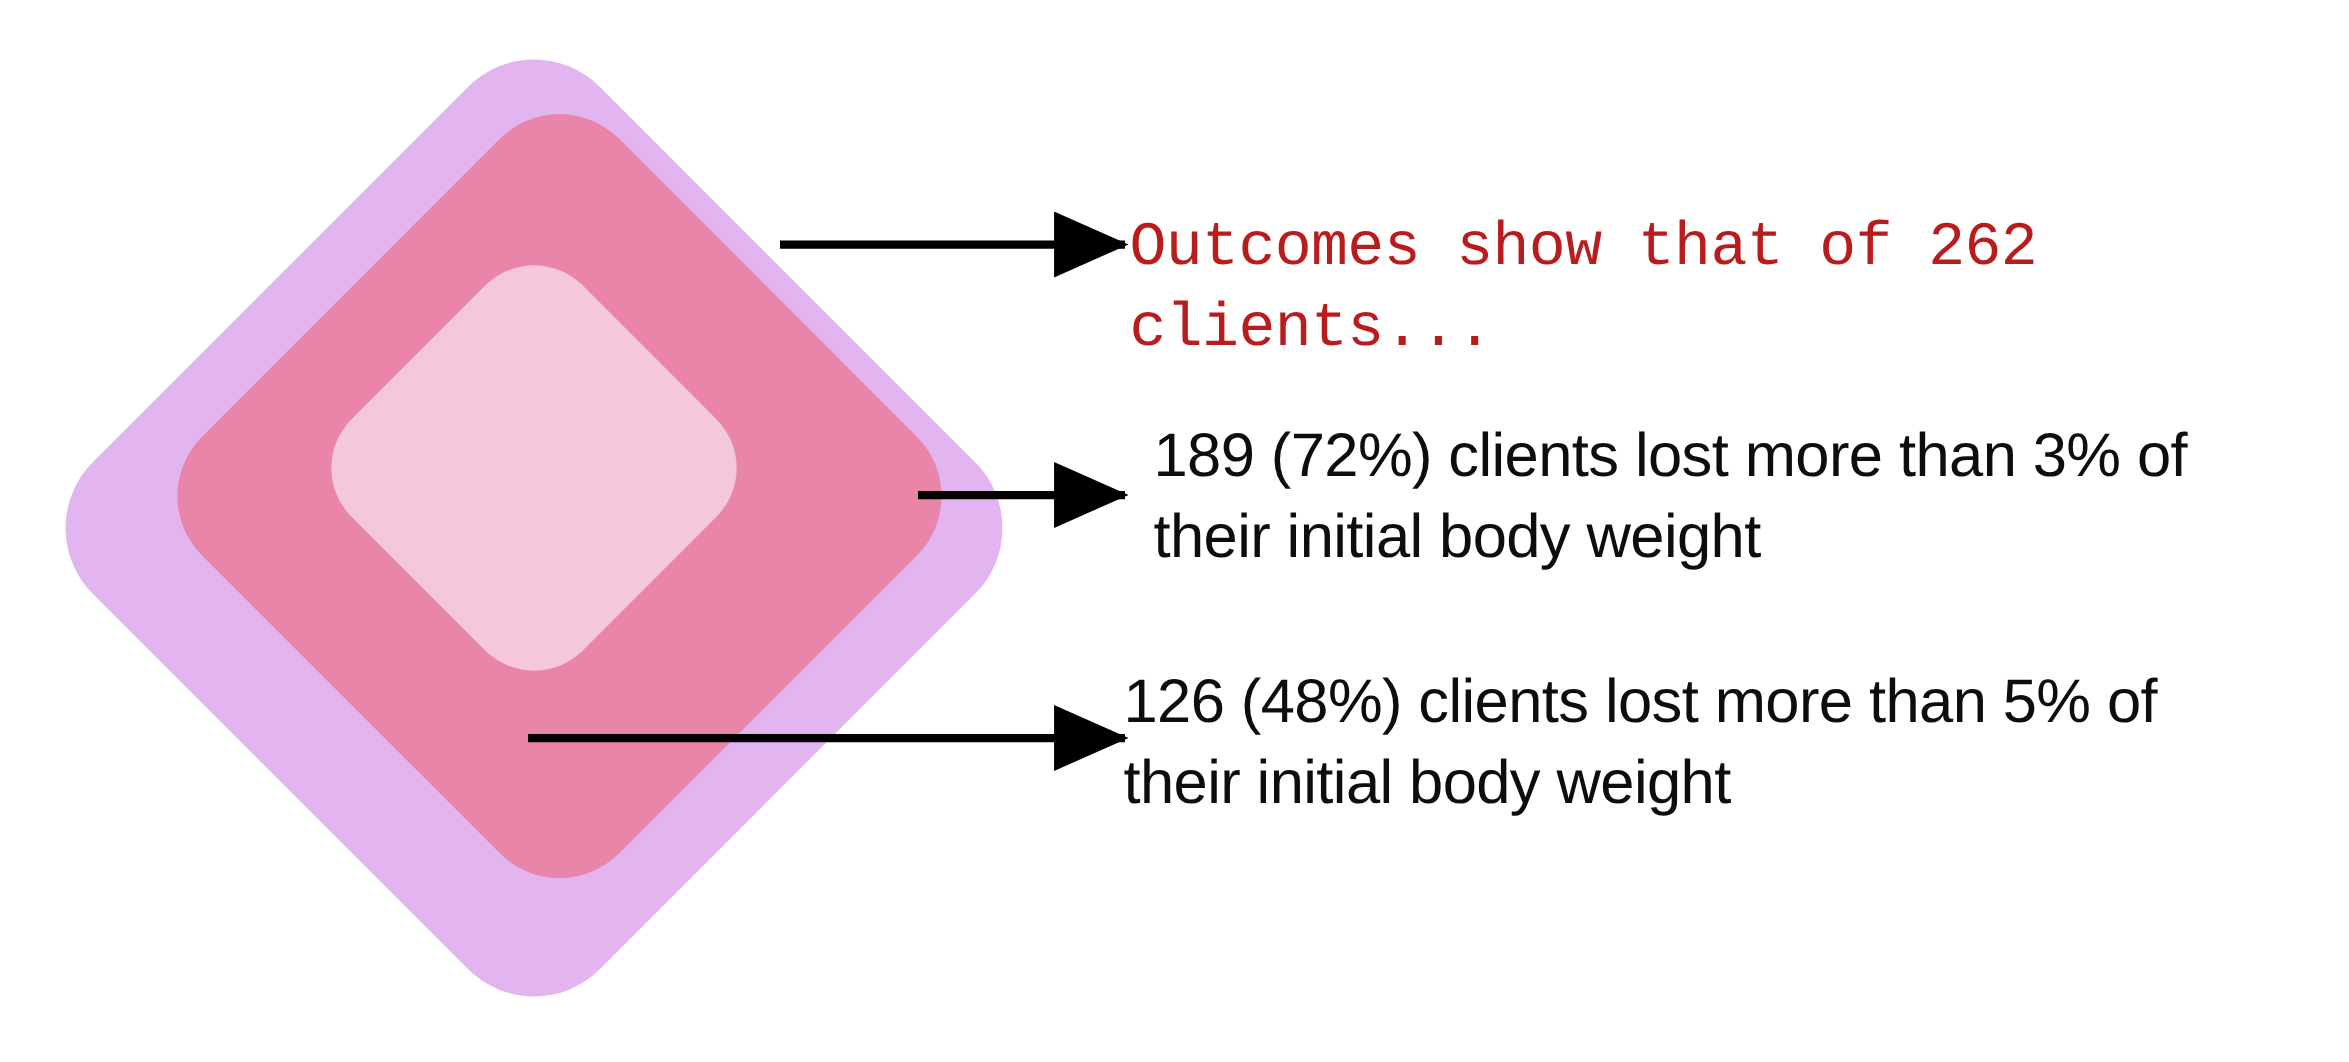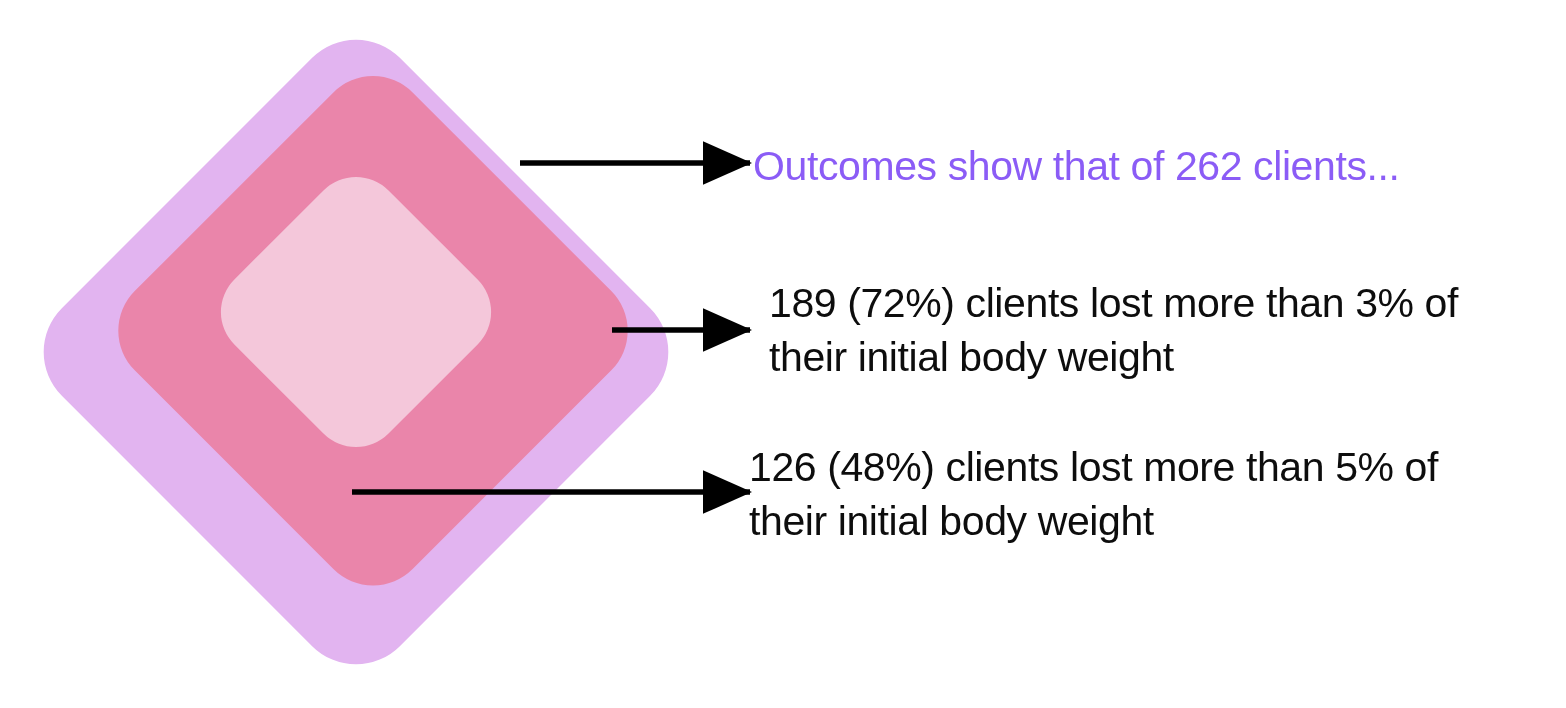--- a/index.html
+++ b/index.html
@@ -78,21 +78,21 @@
       </marker>
     </defs>
 
     <line x1="520" y1="163" x2="750" y2="163" stroke="#000000" stroke-width="5.5" marker-end="url(#arrowhead)"></line>
 
     <line x1="612" y1="330" x2="750" y2="330" stroke="#000000" stroke-width="5.5" marker-end="url(#arrowhead)"></line>
 
     <line x1="352" y1="492" x2="750" y2="492" stroke="#000000" stroke-width="5.5" marker-end="url(#arrowhead)"></line>
   </svg>
 
-  <div class="callout" id="callout-1" style="color: #8b5cf6;">Outcomes show that of 262 clients...</div>
+  <div class="callout" id="callout-1" style="color: #b91c1c; font-family: Liberation Mono, monospace;">Outcomes show that of 262 clients...</div>
 
   <div class="callout" id="callout-2" style="color: rgb(13, 13, 13);">189 (72%) clients lost more than 3% of
 their initial body weight</div>
 
   <div class="callout" id="callout-3" style="color: rgb(13, 13, 13);">126 (48%) clients lost more than 5% of
 their initial body weight</div>
 
 </div>
 
 </body></html>

